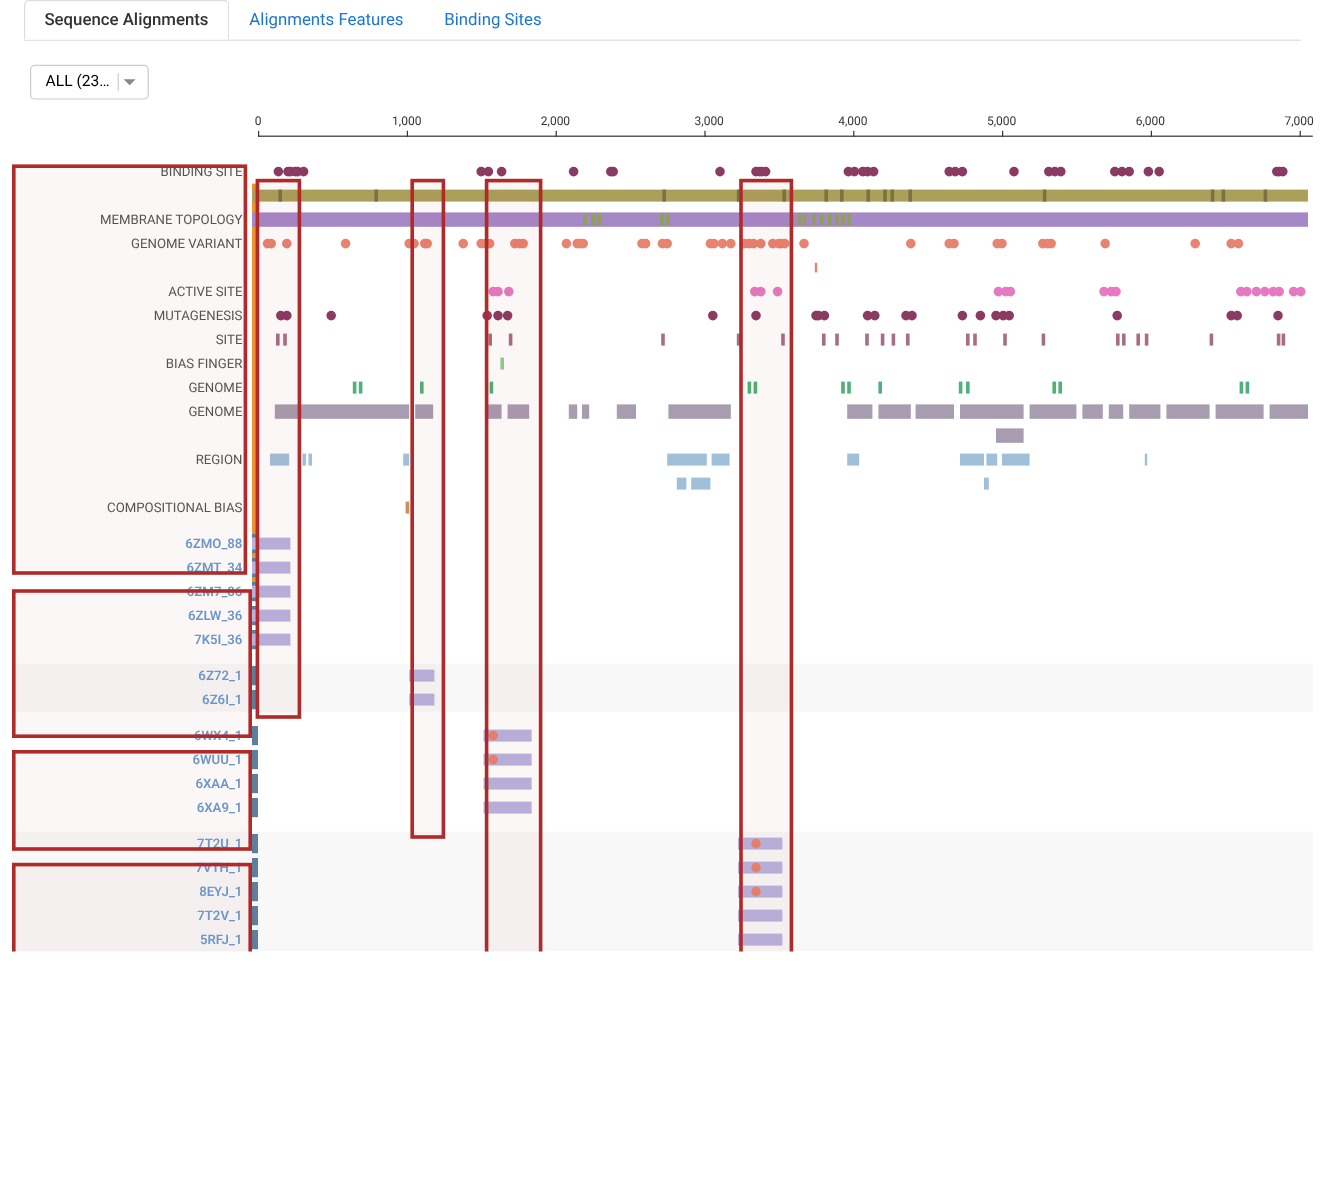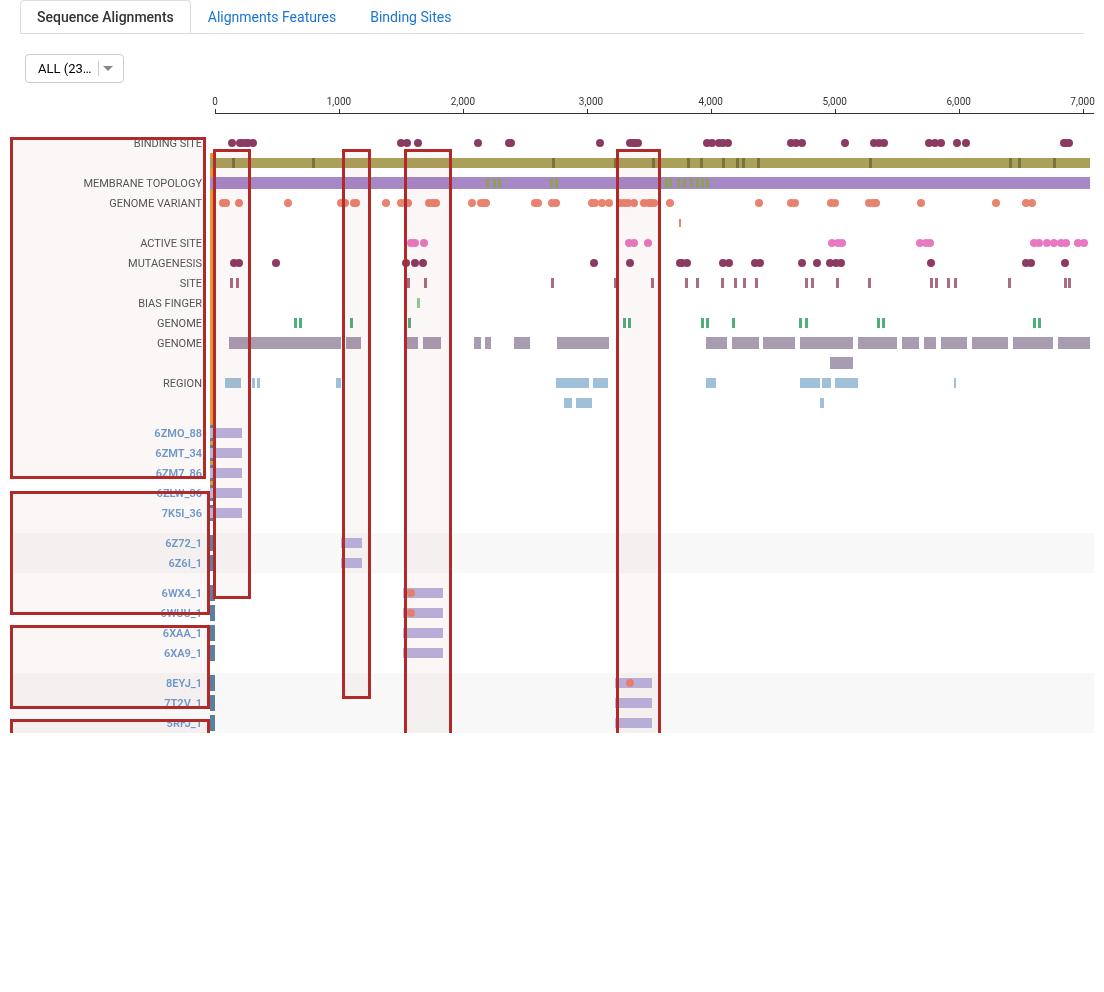--- a/index.html
+++ b/index.html
@@ -361,20 +361,26 @@
         </div>
       </div>
       <div class="track-row">
         <div class="track-label "></div>
         <div class="track-area">
           <div class="bar" style="left: 354.479px; width: 7.43662px; background: rgb(159, 192, 216); height: 10px; top: 5px;"></div>
           <div class="bar" style="left: 365.634px; width: 16.1127px; background: rgb(159, 192, 216); height: 10px; top: 5px;"></div>
           <div class="bar" style="left: 609.803px; width: 3.71831px; background: rgb(159, 192, 216); height: 10px; top: 5px;"></div>
         </div>
       </div>
+      <div class="track-row">
+        <div class="track-label ">COMPOSITIONAL BIAS</div>
+        <div class="track-area">
+          <div class="short-tick" style="left: 127.662px; background: rgb(204, 143, 90);"></div>
+        </div>
+      </div>
       <div style="height: 10px;"></div>
       <div class="track-row">
         <div class="track-label link">6ZMO_88</div>
         <div class="track-area">
           <div class="blue-bar"></div>
           <div class="bar" style="left: 0px; width: 32.2254px; background: rgb(184, 178, 221); height: 10px; top: 5px;"></div>
         </div>
       </div>
       <div class="track-row">
         <div class="track-label link">6ZMT_34</div>
@@ -444,20 +450,36 @@
         </div>
       </div>
       <div class="track-row">
         <div class="track-label link">6XA9_1</div>
         <div class="track-area">
           <div class="blue-bar"></div>
           <div class="bar" style="left: 193.352px; width: 39.662px; background: rgb(184, 178, 221); height: 10px; top: 5px;"></div>
         </div>
       </div>
       <div style="height: 10px;"></div>
+      <div class="track-row alt-bg">
+        <div class="track-label link">7T2U_1</div>
+        <div class="track-area">
+          <div class="blue-bar"></div>
+          <div class="bar" style="left: 405.296px; width: 37.1831px; background: rgb(184, 178, 221); height: 10px; top: 5px;"></div>
+          <div class="dot" style="left: 416.169px; background: rgb(232, 131, 111);"></div>
+        </div>
+      </div>
+      <div class="track-row alt-bg">
+        <div class="track-label link">7VTH_1</div>
+        <div class="track-area">
+          <div class="blue-bar"></div>
+          <div class="bar" style="left: 405.296px; width: 37.1831px; background: rgb(184, 178, 221); height: 10px; top: 5px;"></div>
+          <div class="dot" style="left: 416.169px; background: rgb(232, 131, 111);"></div>
+        </div>
+      </div>
       <div class="track-row alt-bg">
         <div class="track-label link">8EYJ_1</div>
         <div class="track-area">
           <div class="blue-bar"></div>
           <div class="bar" style="left: 405.296px; width: 37.1831px; background: rgb(184, 178, 221); height: 10px; top: 5px;"></div>
           <div class="dot" style="left: 416.169px; background: rgb(232, 131, 111);"></div>
         </div>
       </div>
       <div class="track-row alt-bg">
         <div class="track-label link">7T2V_1</div>

